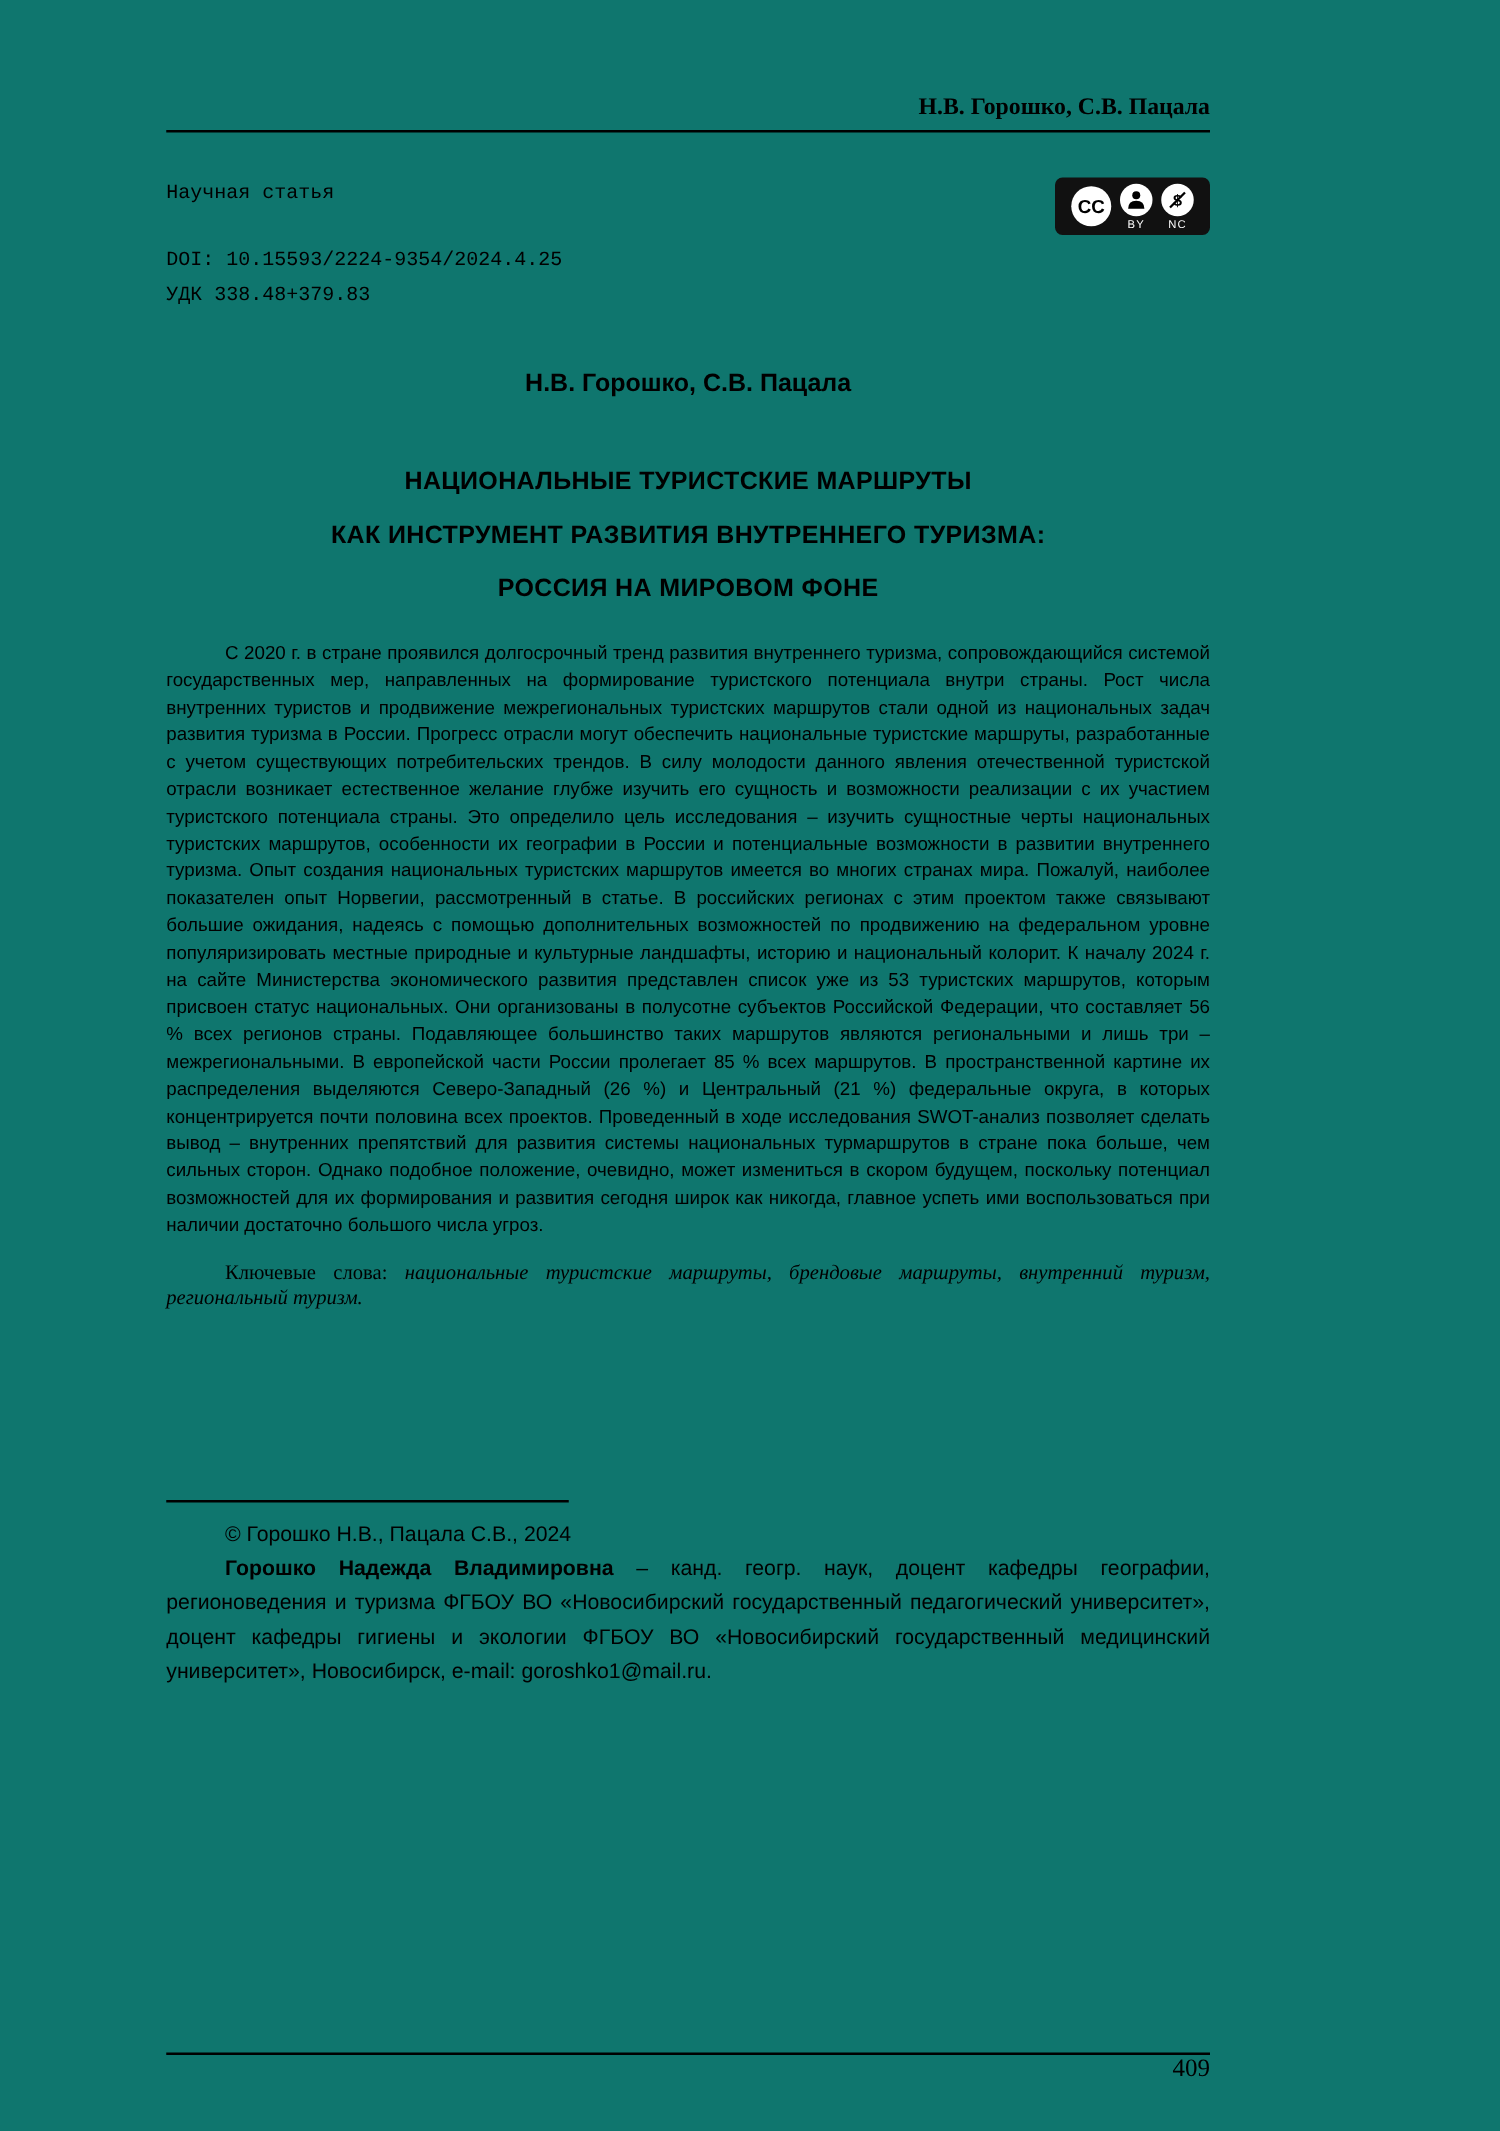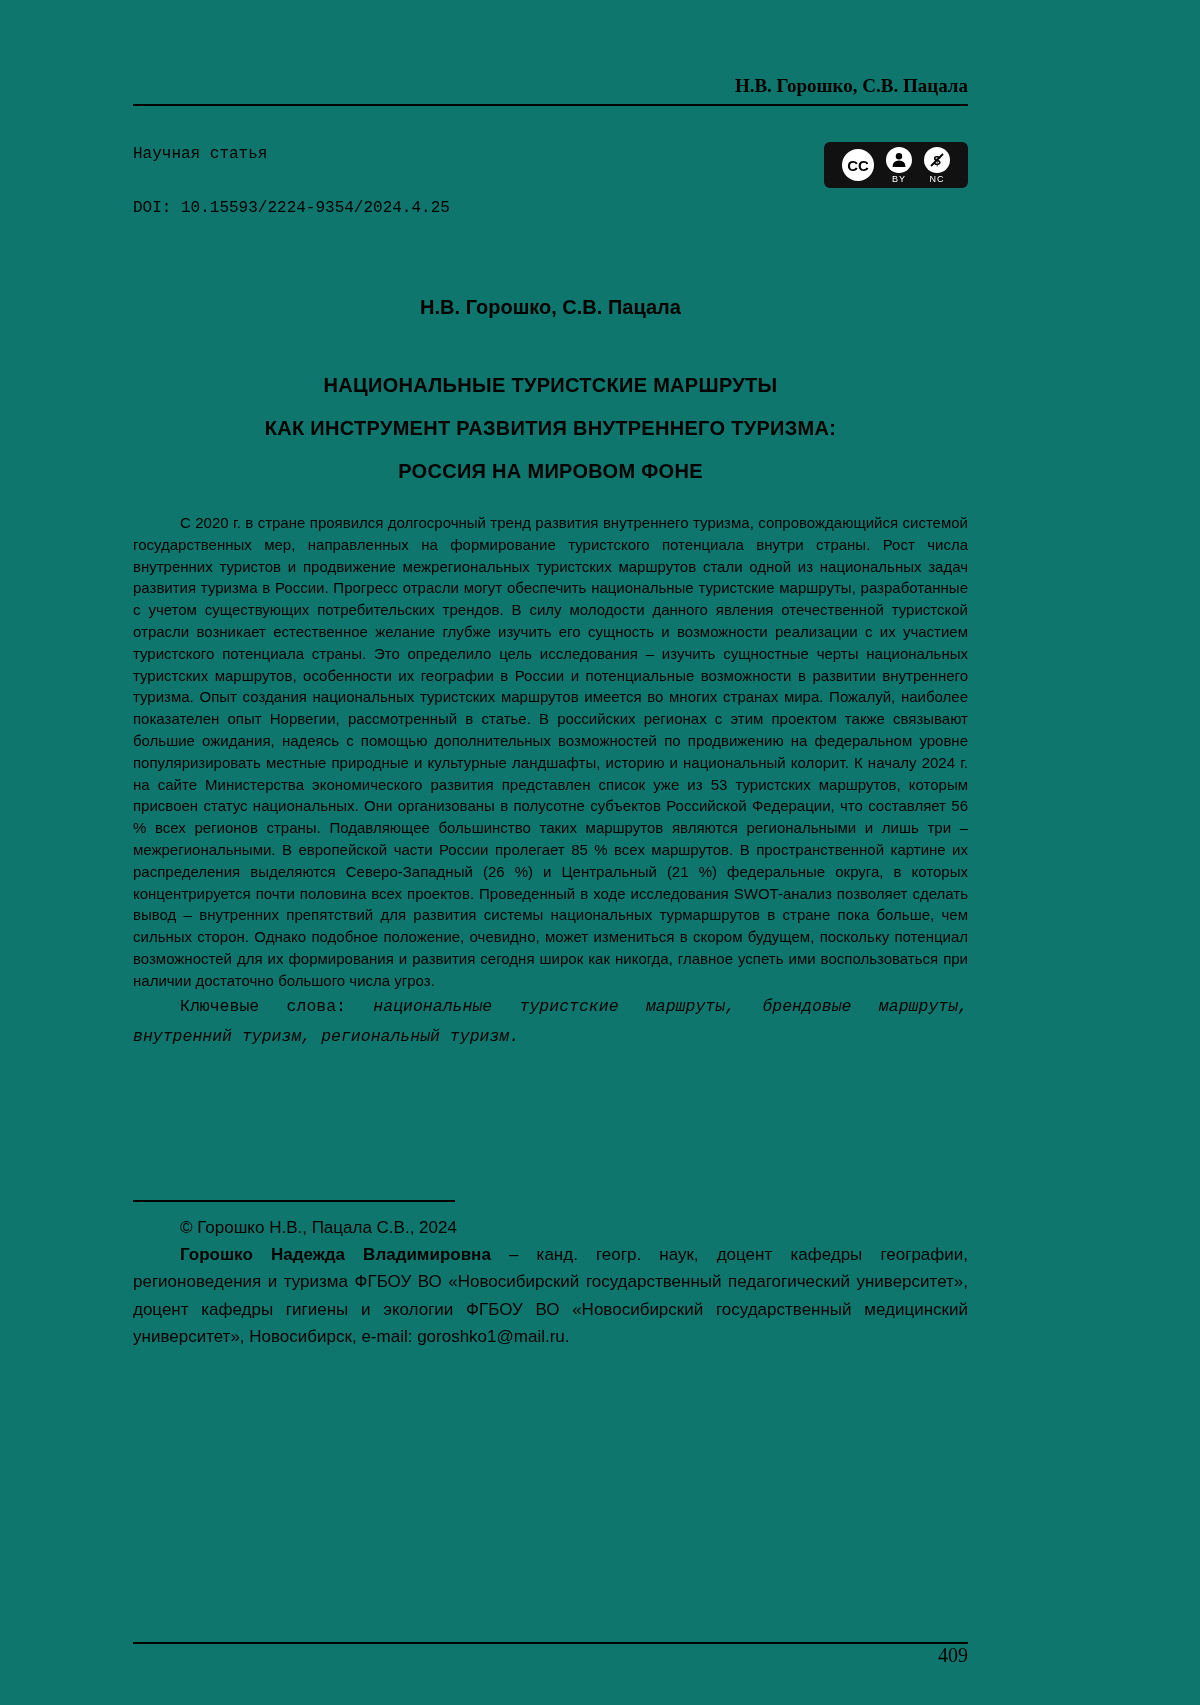--- a/index.html
+++ b/index.html
@@ -17,21 +17,21 @@
     border-bottom: 2px solid #000;
   }
 
   
   .meta-row { top: 140px; }
   .meta-left { font-family: Liberation Mono, monospace; font-size: 16px; line-height: 28px; }
   .article-type { margin-bottom: 26px; }
 
   .cc-badge {
     position: absolute; right: 0; top: 2px;
-    width: 144px; height: 46px;
+    width: 124px; height: 46px;
     background: #111; border-radius: 6px;
     display: flex; align-items: center; justify-content: space-evenly;
     padding: 3px 6px;
   }
   .cc-circle {
     width: 32px; height: 32px; border-radius: 50%;
     background: #fff; color: #000;
     display: flex; align-items: center; justify-content: center;
     font-family: "Liberation Sans", sans-serif; font-weight: bold; font-size: 15px;
   }
@@ -63,25 +63,25 @@
 
   
   .abstract-block { top: 512px; }
   .abstract {
     font-family: "Liberation Sans", sans-serif;
     font-size: 15px; line-height: 21.8px;
     text-align: justify;
     text-indent: 47px;
   }
   .keywords {
-    font-family: Liberation Mono, monospace;
-    font-size: 16.5px; line-height: 30px;
+    font-family: Liberation Serif, serif;
+    font-size: 16.5px; line-height: 20px;
     text-align: justify;
     text-indent: 47px;
-    margin-top: 0;
+    margin-top: 16px;
   }
   .kw-text { font-style: italic; }
 
   
   .footnote-block { top: 1200px; }
   .footnote-sep { width: 322px; border-top: 2px solid #000; margin-bottom: 12px; }
   .footnotes p {
     font-family: "Liberation Sans", sans-serif;
     font-size: 17px; line-height: 27.2px;
     text-align: justify;
@@ -105,20 +105,21 @@
 <div class="page">
 
   <div class="running-header">
     <span>Н.В. Горошко, С.В. Пацала</span>
   </div>
 
   <div class="abs-pos meta-row">
     <div class="meta-left">
       <p class="article-type">Научная статья</p>
       <p class="doi">DOI: 10.15593/2224-9354/2024.4.25</p>
+      <p class="udk">УДК 338.48+379.83</p>
     </div>
 
     <div class="cc-badge">
       <div class="cc-circle">CC</div>
       <div class="cc-item">
         <div class="icon-circle">
           <svg width="20" height="20" viewBox="0 0 20 20">
             <circle cx="10" cy="6.2" r="3.2" fill="#000"></circle>
             <path d="M 3.5 17 Q 3.5 10.5 10 10.5 Q 16.5 10.5 16.5 17 Z" fill="#000"></path>
           </svg>

